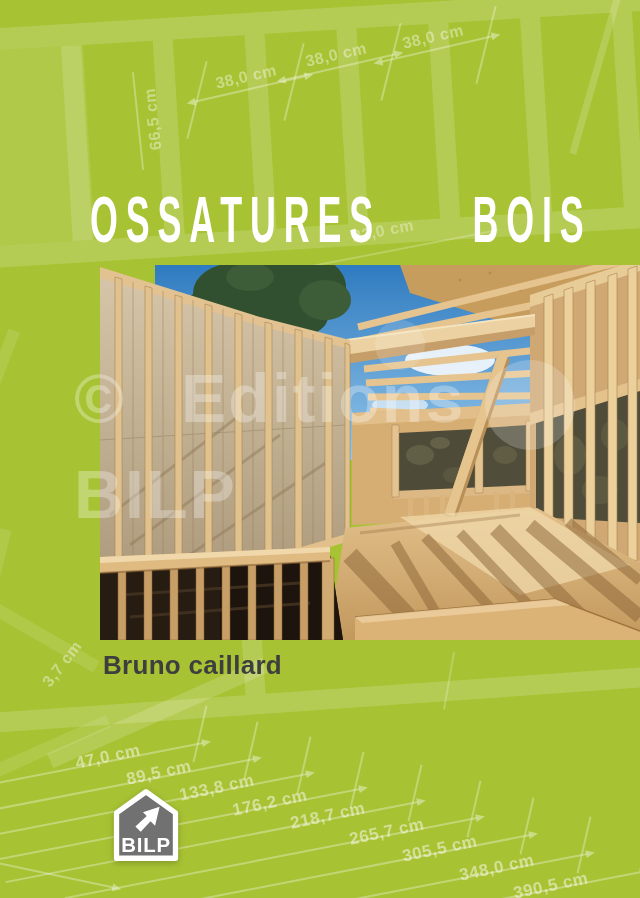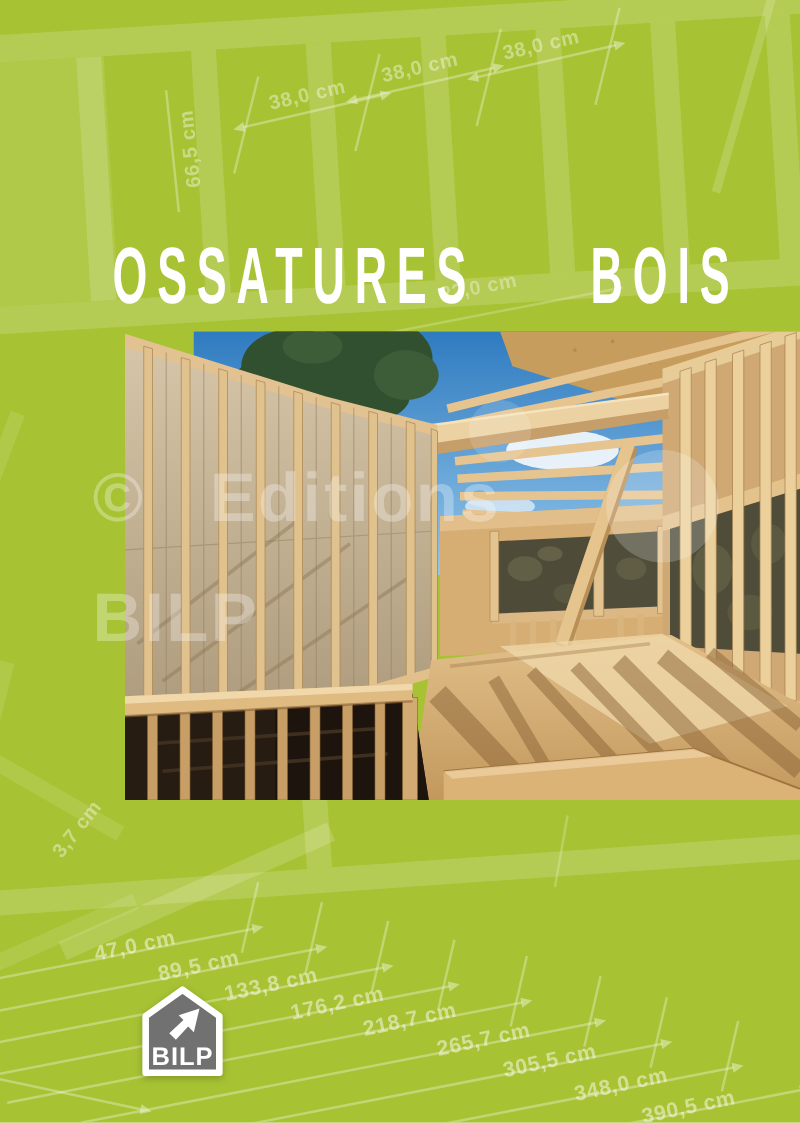--- a/index.html
+++ b/index.html
@@ -30,21 +30,21 @@
   .t-dark{color:#3e4041;}
   .t-white{color:#ffffff;}
   .title2-row{position:absolute;left:90px;width:501px;height:66px;}
   .title2-row .w{position:absolute;top:0;font-weight:bold;font-size:64px;
     line-height:64px;letter-spacing:14px;color:#fff;white-space:nowrap;}
   
   .photo{position:absolute;left:100px;top:265px;width:540px;height:375px;overflow:hidden;}
   .photo svg{display:block;width:100%;height:100%;}
   
   .watermark{
-    position:absolute;left:74px;top:350px;font-size:55px;font-weight:bold;
+    position:absolute;left:74px;top:350px;font-size:68px;font-weight:bold;
     line-height:96px;color:rgba(255,255,255,.30);letter-spacing:2px;
     white-space:nowrap;pointer-events:none;
   }
   .watermark .l1{word-spacing:34px;}
   
   .author{position:absolute;left:103px;top:650px;font-size:26px;line-height:30px;
     font-weight:bold;color:#3d3f3e;letter-spacing:.3px;}
   
   .logo{position:absolute;left:112px;top:786px;width:68px;height:78px;
     filter:drop-shadow(0 2px 3px rgba(60,70,15,.35));}
@@ -349,20 +349,21 @@
         <circle cx="300" cy="80" r="25" fill="#ffffff" opacity=".14"></circle>
       </g>
     </svg>
   </div>
 
   <div class="watermark">
     <div class="l1">© Editions</div>
     <div class="l2">BILP</div>
   </div>
 
+  <div class="author">Bruno caillard</div>
 
   <div class="logo">
     <svg viewBox="0 0 90 100">
       <polygon points="45,6 84,34 84,94 6,94 6,34" fill="#717171" stroke="#ffffff" stroke-width="7" stroke-linejoin="round"></polygon>
       <polygon points="63,26 57,51 51,45 38,59 31,52 46,38 41,33" fill="#ffffff"></polygon>
       <text x="45" y="86" text-anchor="middle" font-family="Liberation Sans, sans-serif" font-size="27" font-weight="bold" fill="#ffffff" letter-spacing="1">BILP</text>
     </svg>
   </div>
 
 </div>

